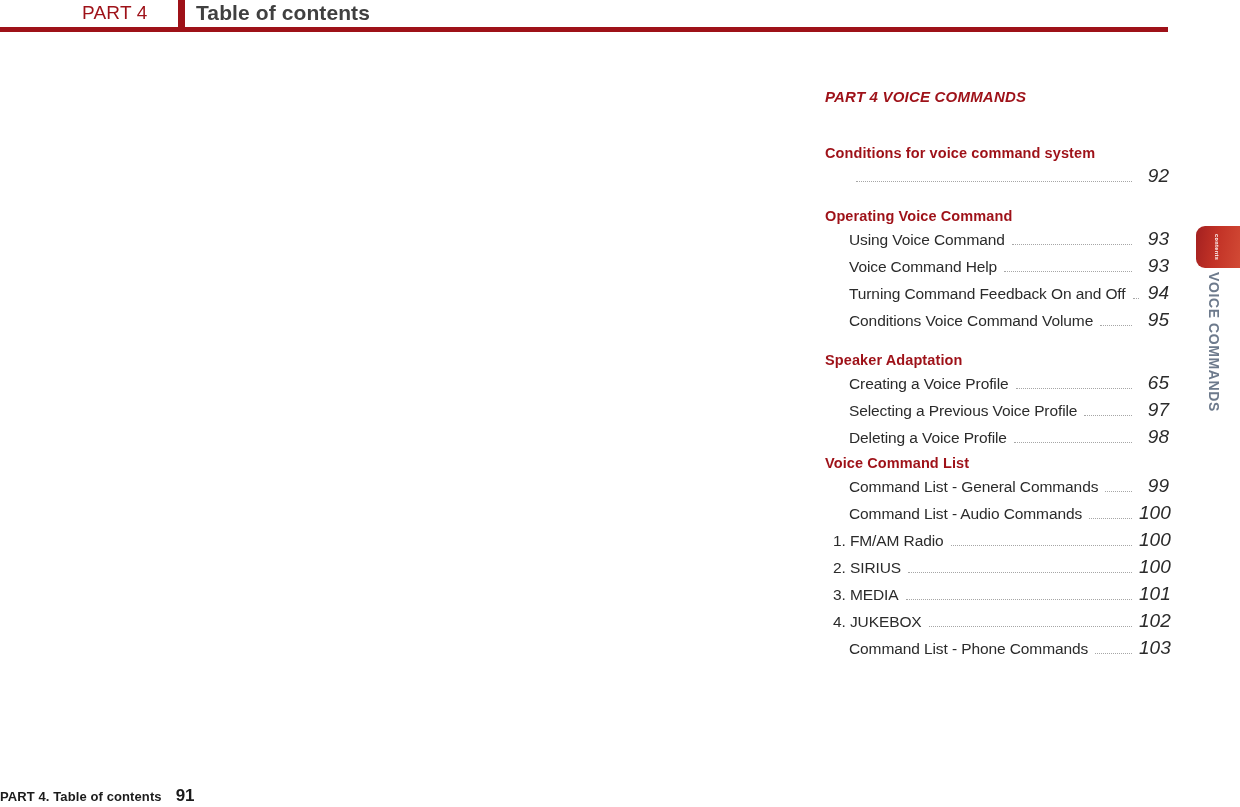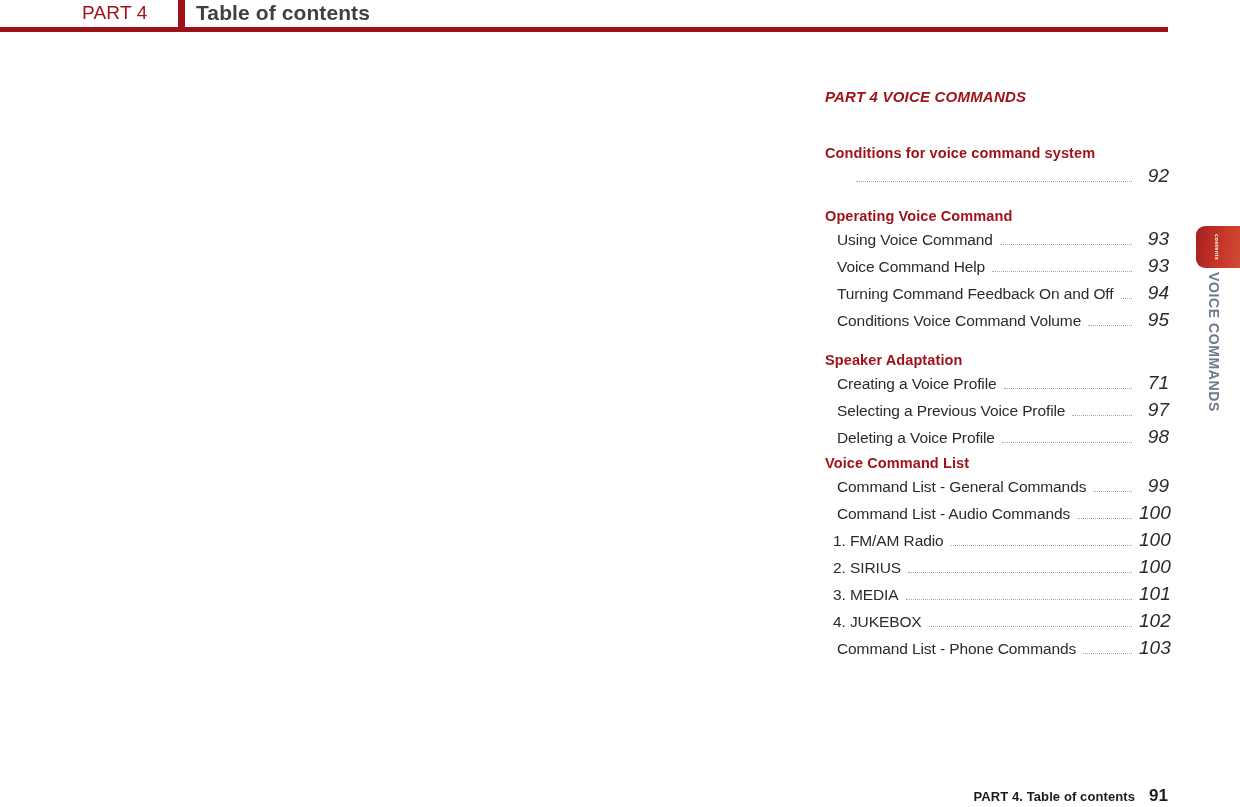--- a/index.html
+++ b/index.html
@@ -128,21 +128,21 @@
     white-space: nowrap;
     margin: 0 0 2px 0;
     line-height: 20px;
   }
   .section-gap {
     height: 14px;
   }
   .toc-row {
     display: flex;
     align-items: baseline;
-    margin-left: 12px;
+    margin-left: 24px;
     height: 27px;
   }
   .toc-row.indent {
     margin-left: 8px;
   }
   .toc-row.blank-label {
     margin-left: 24px;
   }
   .toc-label {
     font-size: 15.5px;
@@ -168,21 +168,20 @@
   }
 
   
   .footer {
     position: absolute;
     left: 0;
     top: 786px;
     width: 1168px;
     display: flex;
     align-items: baseline;
-    justify-content: flex-end;
   }
   .footer-text {
     font-size: 13px;
     font-weight: bold;
     color: #1b1b1b;
     letter-spacing: 0.1px;
     white-space: nowrap;
   }
   .footer-page {
     font-size: 17px;
@@ -241,21 +240,21 @@
           <span class="toc-leader"></span>
           <span class="toc-page">95</span>
         </div>
       </div>
       <div class="section-gap"></div>
       <div class="toc-section">
         <div class="toc-heading">Speaker Adaptation</div>
         <div class="toc-row">
           <span class="toc-label">Creating a Voice Profile</span>
           <span class="toc-leader"></span>
-          <span class="toc-page">71</span>
+          <span class="toc-page">65</span>
         </div>
         <div class="toc-row">
           <span class="toc-label">Selecting a Previous Voice Profile</span>
           <span class="toc-leader"></span>
           <span class="toc-page">97</span>
         </div>
         <div class="toc-row">
           <span class="toc-label">Deleting a Voice Profile</span>
           <span class="toc-leader"></span>
           <span class="toc-page">98</span>

